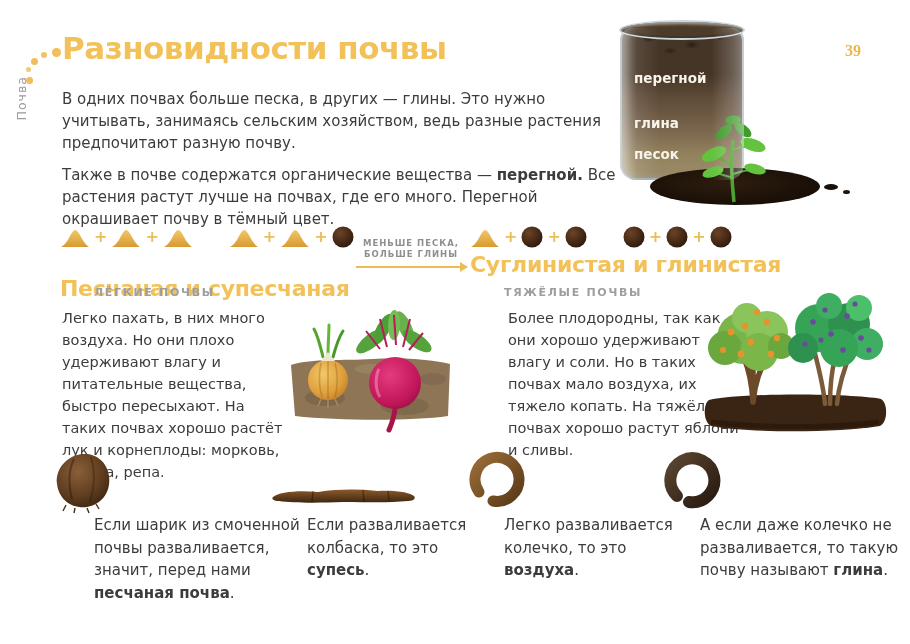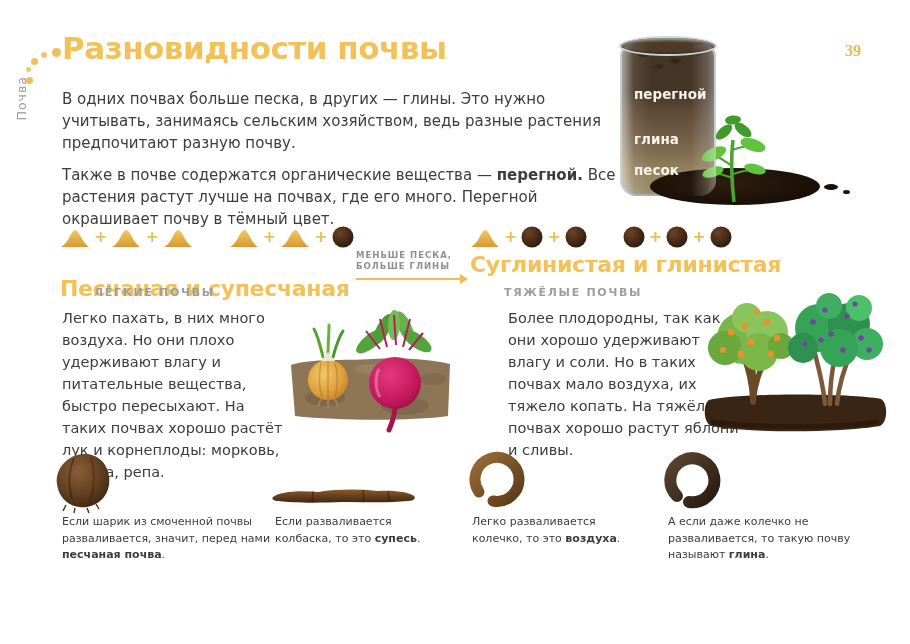--- a/index.html
+++ b/index.html
@@ -19,21 +19,21 @@
   .d2 { left:41px; top:52px; width:6px; height:6px; opacity:.9; }
   .d3 { left:31px; top:58px; width:7px; height:7px; }
   .d4 { left:26px; top:67px; width:5px; height:5px; opacity:.85; }
   .d5 { left:26px; top:77px; width:7px; height:7px; }
 
   
   .intro { left:62px; top:88px; width:565px; font-size:15px; line-height:1.48; color:#3c3c3c; }
   .intro p + p { margin-top:9px; }
 
   
-  .jar { left:620px; top:36px; width:96px; height:160px; }
+  .jar { left:620px; top:20px; width:124px; height:160px; }
   .jar-body { position:absolute; inset:8px 0 0 0; border-radius:12px 12px 16px 16px;
     border:2px solid rgba(178,194,204,.85); overflow:hidden;
     background:
       radial-gradient(9px 5px at 22% 6%, rgba(18,12,6,.75), transparent 70%),
       radial-gradient(11px 6px at 58% 10%, rgba(28,18,9,.65), transparent 70%),
       radial-gradient(8px 4px at 82% 5%, rgba(14,9,4,.65), transparent 70%),
       radial-gradient(10px 5px at 40% 14%, rgba(24,16,8,.5), transparent 70%),
       linear-gradient(to bottom, #453526 0%, #453526 30%, #5c4937 44%, #6e5943 58%, #7d6a4f 70%, #93815e 84%, #9d8d68 100%);
     box-shadow: inset 5px 0 9px rgba(255,255,255,.30), inset -7px 0 10px rgba(35,25,15,.25);
   }
@@ -61,36 +61,36 @@
   .plus { color:#ECBE59; font-weight:bold; font-size:16px; line-height:1; padding:0 1px; }
 
   
   .col-title { font-size:22px; font-weight:bold; color:#F2C158; letter-spacing:-0.3px; }
   .col-title-left { left:60px; top:252px;margin-top:24px; }
   .col-title-right { left:470px; top:252px; }
   .col-sub { font-size:11px; font-weight:bold; color:#9e9e9e; letter-spacing:1.7px;margin-left:32px; }
   .col-sub-left { left:62px; top:286px; }
   .col-sub-right { left:472px; top:286px; }
 
-  .mini-arrow { left:356px; top:250px; width:110px; }
+  .mini-arrow { left:356px; top:238px; width:110px; text-align:center; }
   .mini-arrow .txt { font-size:8.5px; font-weight:bold; color:#8f8f8f; letter-spacing:1px; line-height:1.35; }
   .mini-arrow .shaft { margin-top:5px; position:relative; height:2px; background:#EBBC53; }
   .mini-arrow .shaft::after { content:''; position:absolute; right:-2px; top:-4px;
     border-left:8px solid #EBBC53; border-top:5px solid transparent; border-bottom:5px solid transparent; }
 
   
   .col-body { font-size:14.5px; line-height:1.52; color:#3c3c3c; }
   .body-left { left:62px; top:307px; width:228px; }
   .body-right { left:472px; top:307px; width:234px;margin-left:36px; }
 
   .veg-illu { left:283px; top:303px; }
   .tree-illu { left:697px; top:292px; }
 
   
-  .test-caption { font-size:11px; line-height:1.5; color:#3c3c3c; }
+  .test-caption { font-size:15px; line-height:1.5; color:#3c3c3c;margin-left:32px; }
   .tc-1 { left:62px; top:514px; width:220px; }
   .tc-2 { left:275px; top:514px; width:172px; }
   .tc-3 { left:472px; top:514px; width:172px; }
   .tc-4 { left:668px; top:514px; width:208px; }
   .ti-1 { left:54px; top:452px; }
   .ti-2 { left:268px; top:483px; }
   .ti-3 { left:466px; top:449px; }
   .ti-4 { left:662px; top:449px; }
 
   b { font-weight:bold; }

